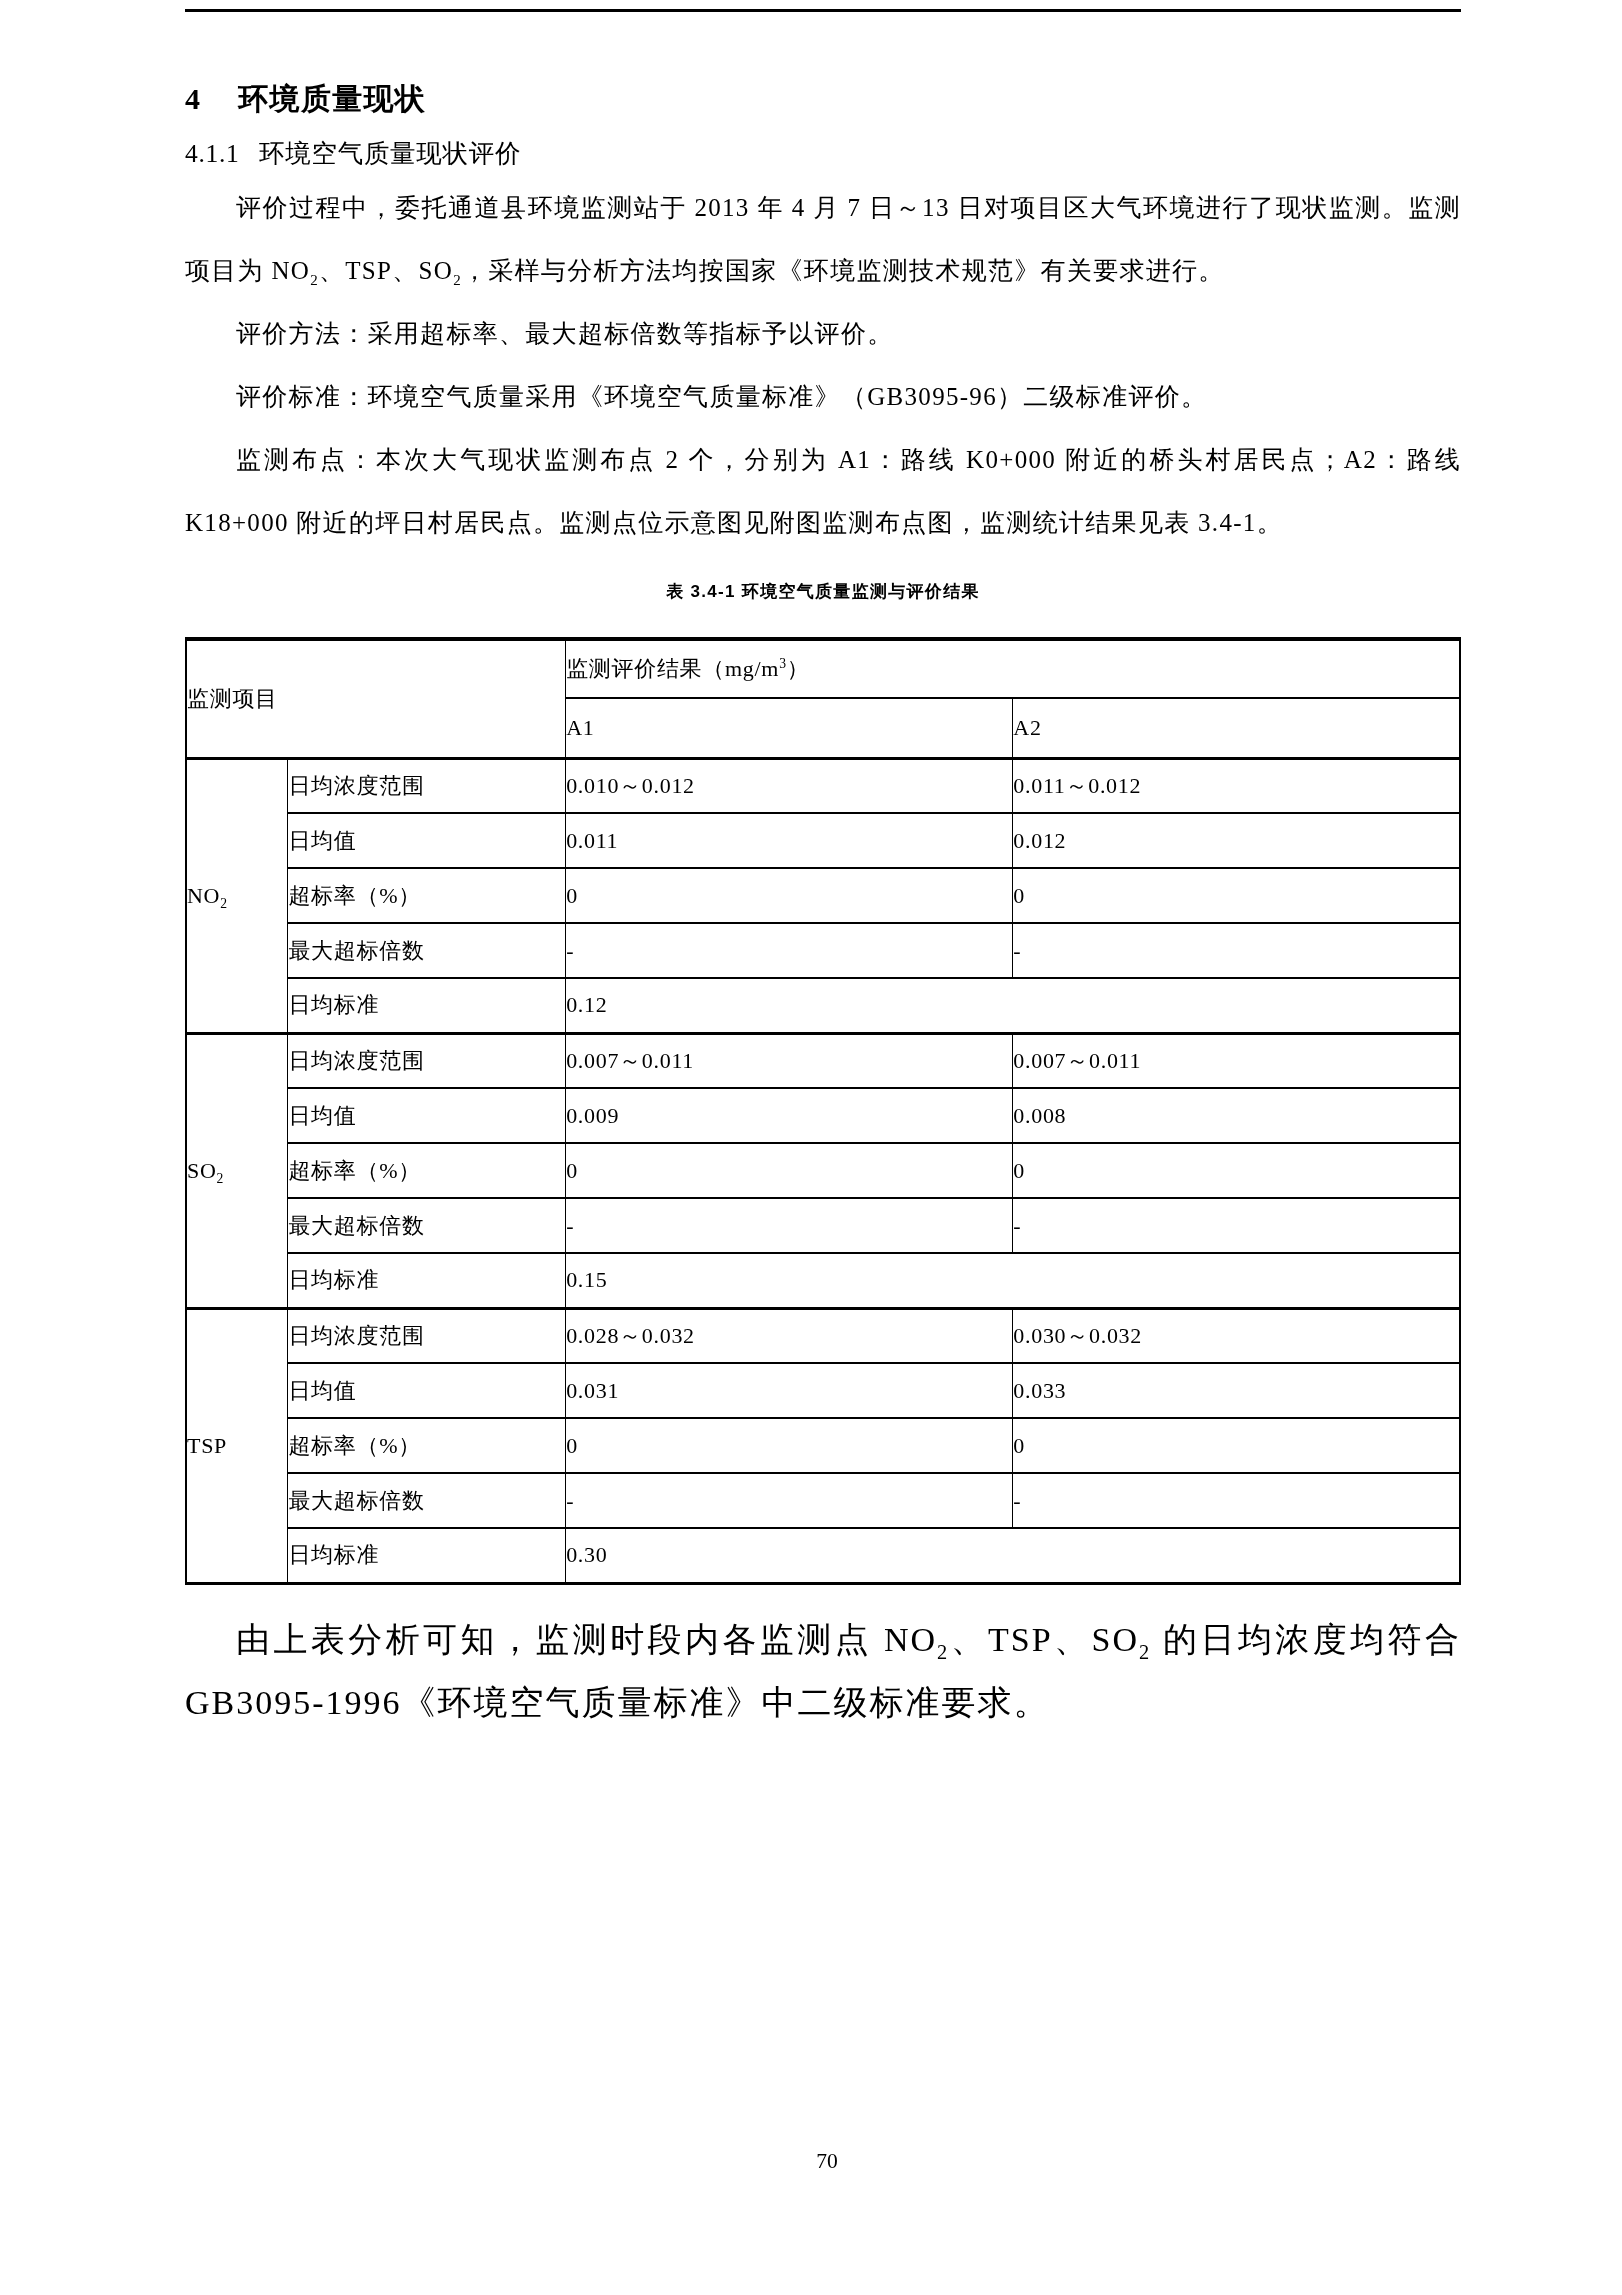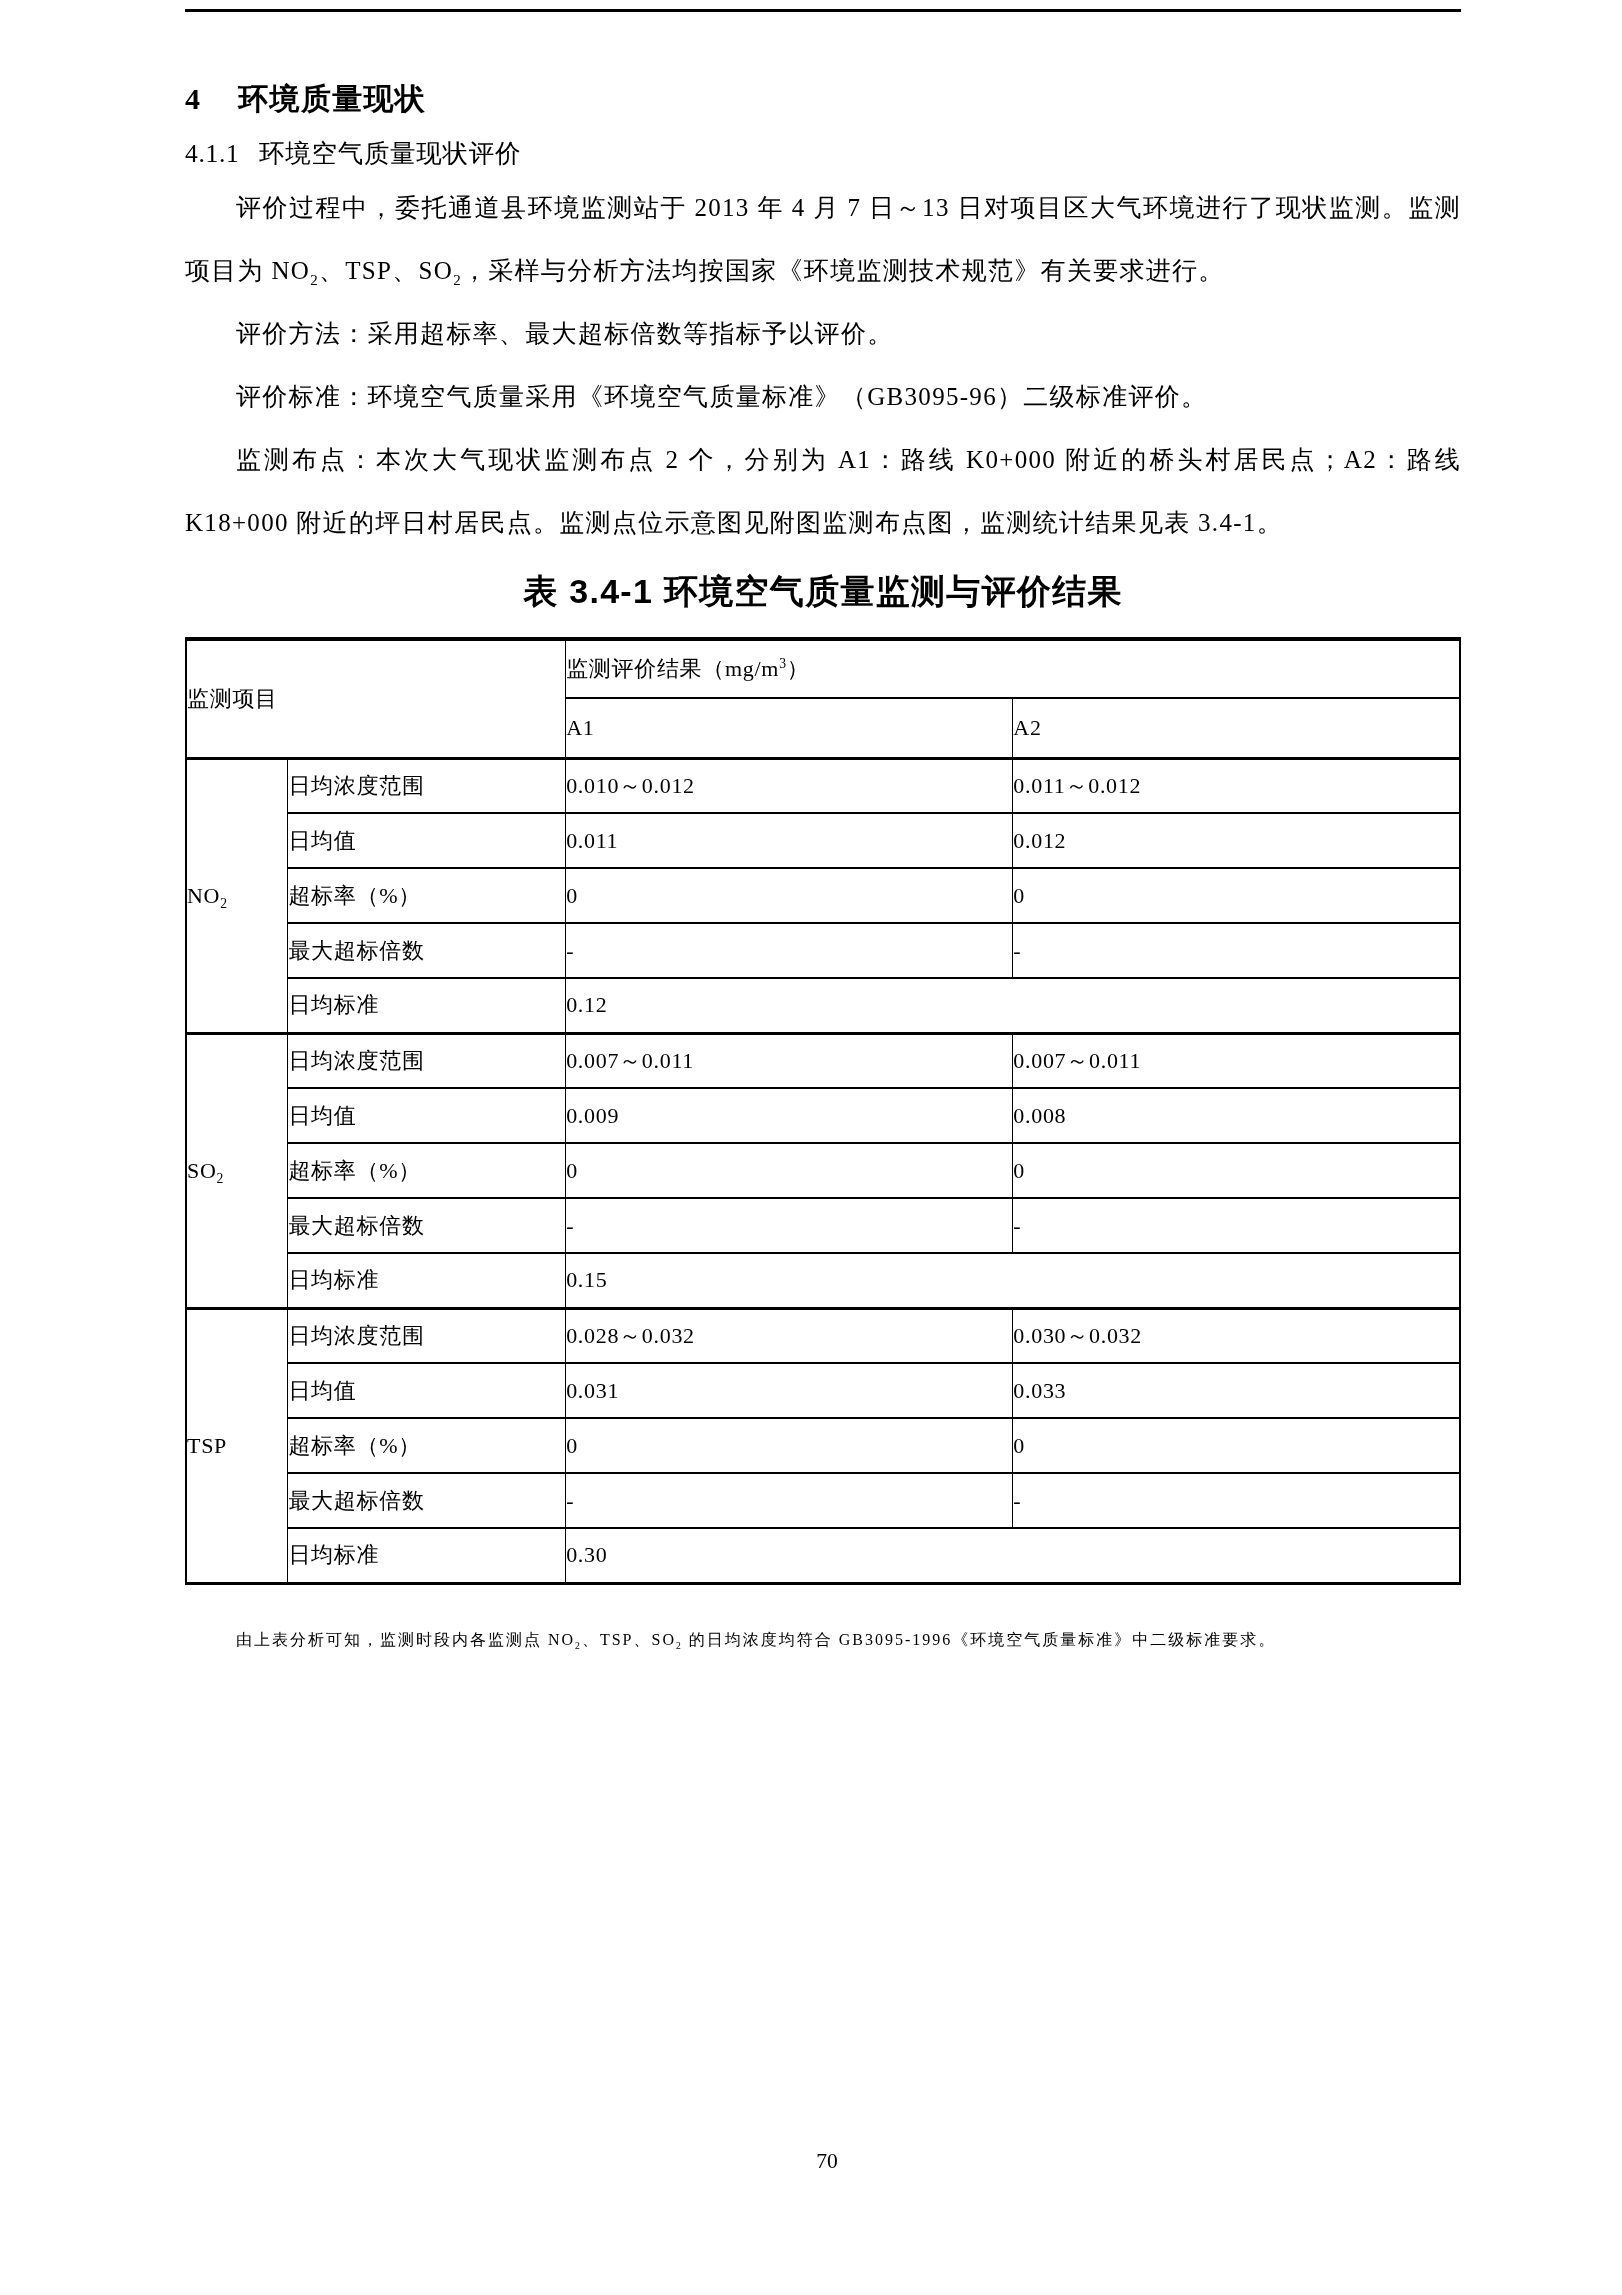--- a/index.html
+++ b/index.html
@@ -22,39 +22,39 @@
   .h2{margin-top:26px;font-size:25.5px;line-height:27.5px;letter-spacing:0.7px;}
   .h2 .num{margin-right:19.6px;}
 
   
   .bodytext{margin-top:7.9px;font-size:25px;line-height:63px;text-align:justify;letter-spacing:1.3px;}
   .bodytext p{margin:0;text-indent:51px;}
   .bodytext sub,.finalpara sub{font-size:60%;line-height:0;}
 
   
   .tbl-caption{margin-top:18.3px;text-align:center;font-family:"Liberation Sans","DejaVu Sans",sans-serif;
-      font-weight:bold;font-size:34px;line-height:39px;letter-spacing:1.3px;}
+      font-weight:bold;font-size:17px;line-height:39px;letter-spacing:1.3px;}
 
   
   table.air{width:100%;margin-top:26px;border-collapse:collapse;table-layout:fixed;
       font-size:22px;letter-spacing:0.7px;}
   table.air{border-top:4.6px solid #000;border-bottom:3.9px solid #000;
       border-left:2.6px solid #000;border-right:2.6px solid #000;}
   table.air td{border:1.3px solid #000;border-top-width:2.6px;border-bottom-width:2.6px;
       text-align:left;vertical-align:middle;padding:0;}
   table.air tr{height:55px;}
   table.air tr.hrow1{height:59px;}
   table.air tr.hrow2{height:60px;}
   table.air tr.hrow2 td{border-bottom-width:3.9px;}
   table.air tr.gstart td{border-top-width:3.9px;}
   table.air sub{font-size:62%;line-height:0;}
   table.air sup{font-size:62%;line-height:0;}
 
   
-  .finalpara{margin-top:23.6px;font-size:16px;line-height:63px;text-align:justify;letter-spacing:2px;}
+  .finalpara{margin-top:23.6px;font-size:34px;line-height:63px;text-align:justify;letter-spacing:2px;}
   .finalpara p{margin:0;text-indent:51px;}
 
   
   .page-number{position:absolute;left:16px;width:1622px;top:2148px;text-align:center;
       font-size:21.6px;line-height:26px;}
 </style>
 </head>
 <body>
 
 <div class="page">

